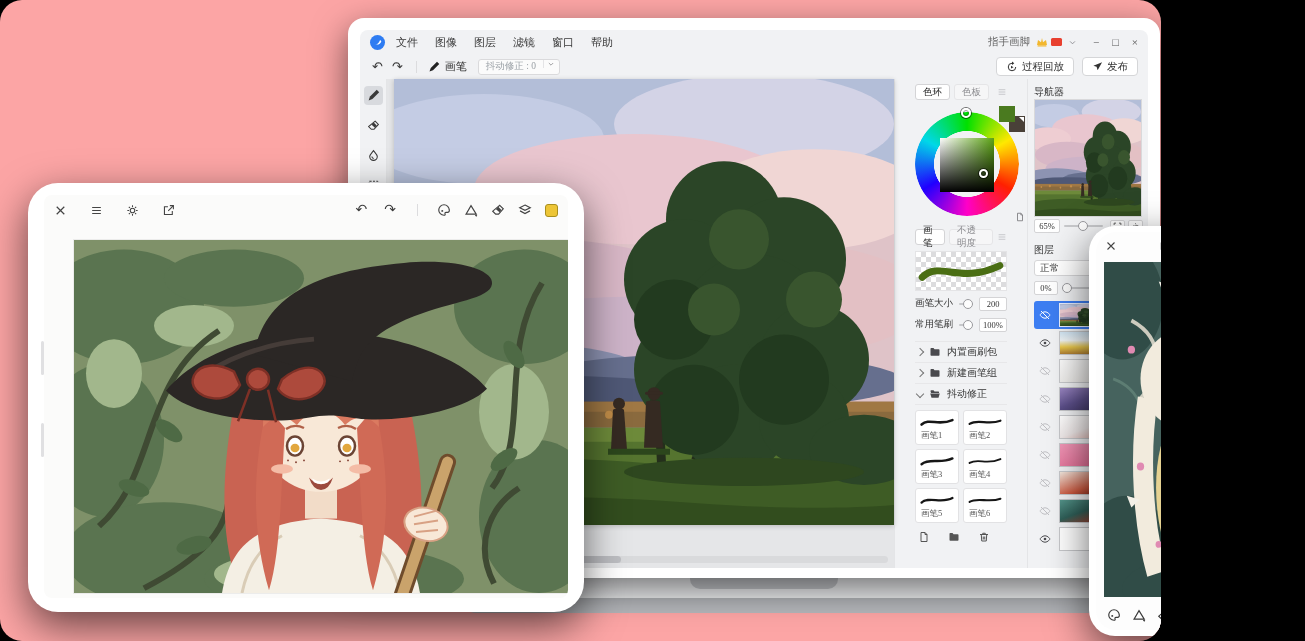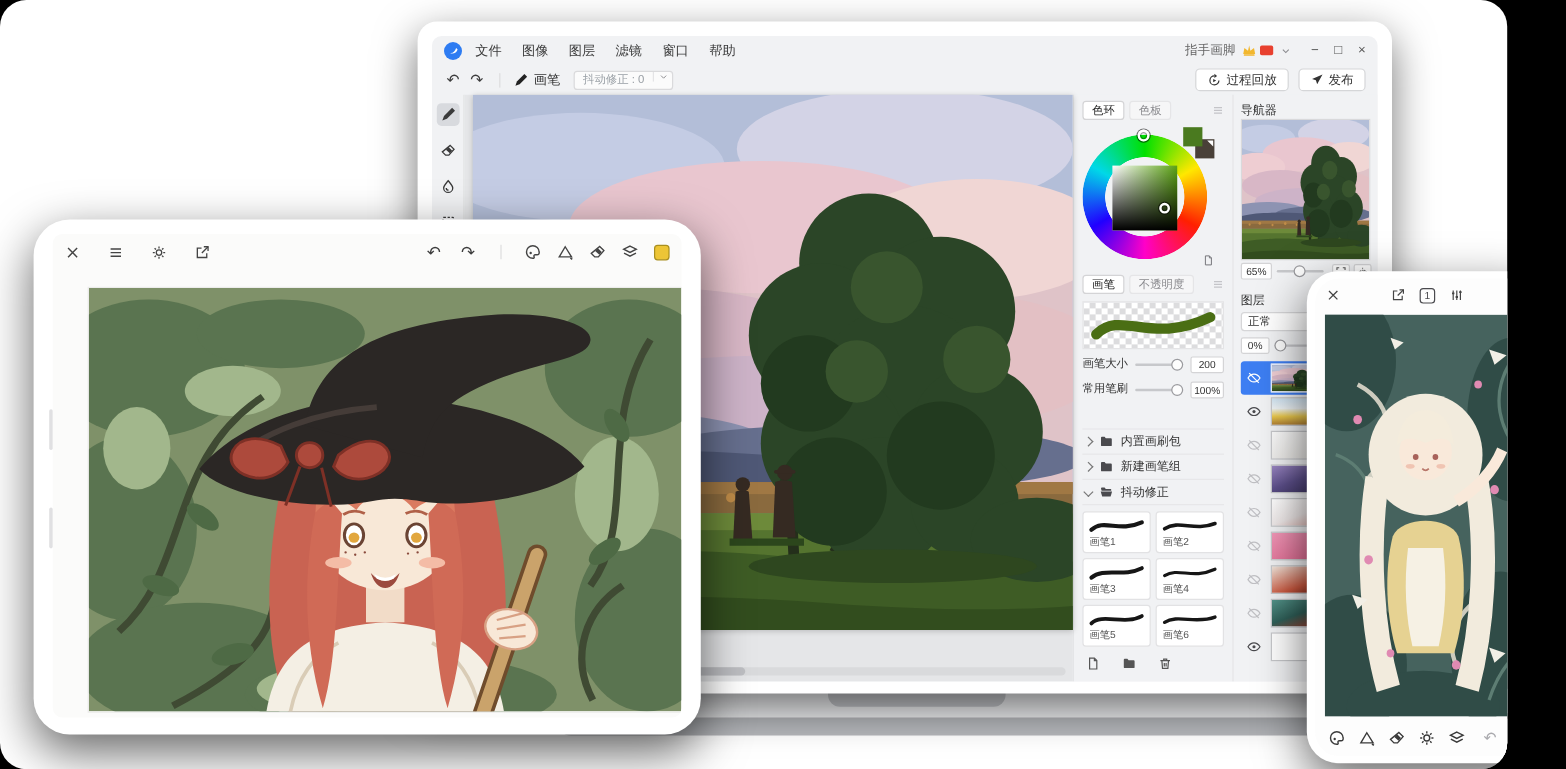--- a/index.html
+++ b/index.html
@@ -1,18 +1,18 @@
 <!DOCTYPE html>
 <html><head>
 <meta charset="utf-8">
 <style>
   *{box-sizing:border-box;margin:0;padding:0}
   html,body{background:#000}
-  .stage{position:relative;width:1256px;height:641px;background:#ffffff;border-radius:22px;overflow:hidden;
-         font-family:Liberation Sans, sans-serif;-webkit-font-smoothing:antialiased}
+  .stage{position:relative;width:1161px;height:641px;background:#fca5a5;border-radius:22px;overflow:hidden;
+         font-family:Liberation Serif, serif;-webkit-font-smoothing:antialiased}
   .ic{display:block;flex:none}
 
   
   .laptop-base{position:absolute;left:452px;top:574px;width:806px;height:26px;background:#f4f5f7;border-radius:2px 2px 12px 12px;z-index:1}
   .trackpad{position:absolute;left:238px;top:0;width:148px;height:15px;background:#c8cace;border-radius:0 0 10px 10px}
   .laptop-edge{position:absolute;left:462px;top:598px;width:786px;height:15px;background:#b6b8bc;border-radius:0 0 14px 14px;z-index:1}
   .laptop{position:absolute;left:348px;top:18px;width:812px;height:560px;background:#fff;border-radius:16px;z-index:2;box-shadow:0 12px 35px rgba(0,0,0,.55)}
   .app{position:absolute;left:12px;top:12px;width:788px;height:538px;background:#f1f2f4;border-radius:8px;overflow:hidden;display:flex;flex-direction:column}
 
   .titlebar{height:24px;display:flex;align-items:center;padding:0 10px;font-size:11px;color:#3a3a3a;flex:none}
@@ -38,21 +38,21 @@
   .tool{width:19px;height:19px;display:grid;place-items:center;color:#3a3a3a;border-radius:4px}
   .tool.active{background:#d8dade}
 
   .canvas-area{flex:1;background:#e5e6e8;position:relative;min-width:0}
   .canvas{position:absolute;left:7px;top:0;width:500px;height:446px;box-shadow:0 1px 5px rgba(0,0,0,.2)}
   .canvas svg{display:block;width:100%;height:100%}
   .hbar{position:absolute;left:6px;right:6px;bottom:5px;height:7px;background:#d9dadc;border-radius:4px}
   .hthumb{position:absolute;left:2%;width:44%;top:0;height:100%;background:#bdbec2;border-radius:4px}
 
   .panels{width:254px;display:flex;background:#f1f2f4;border-left:1px solid #e4e5e7;flex:none}
-  .col1{width:132px;padding:5px 7px;flex:none}
+  .col1{width:132px;padding:5px 20px;flex:none}
   .col2{width:122px;border-left:1px solid #e4e5e7;padding:5px 6px;flex:none}
 
   .tabsrow{display:flex;align-items:center;gap:4px}
   .chip{height:16px;padding:0 7px;font-size:9.5px;display:inline-flex;align-items:center;border-radius:3px}
   .chip.active{background:#fff;border:1px solid #d4d4d6;color:#222}
   .chip.idle{background:#f6f6f7;border:1px solid #e5e5e7;color:#8a8a8e}
   .pmenu{margin-left:auto;color:#c4c4c8}
 
   .wheelwrap{position:relative;width:112px;height:116px;margin-top:6px}
   .wheel{position:absolute;left:0;top:6px;width:104px;height:104px;border-radius:50%;
@@ -71,21 +71,21 @@
 
   .srow{display:flex;align-items:center;height:17px;margin-top:4px;font-size:9.5px;color:#333}
   .track{flex:1;height:2px;background:#c7c8cb;border-radius:1px;margin:0 6px;position:relative}
   .tknob{position:absolute;top:-4px;width:10px;height:10px;border-radius:50%;background:#fdfdfd;border:1px solid #9a9a9e}
   .vbox{width:28px;height:14px;border:1px solid #d4d4d6;background:#fff;border-radius:2px;font-size:8.5px;color:#333;display:flex;align-items:center;justify-content:center;flex:none}
 
   .strokeprev{margin-top:6px;height:40px;border:1px solid #e4e4e6;
     background:conic-gradient(#dcdcde 25%,#fff 0 50%,#dcdcde 0 75%,#fff 0);background-size:10px 10px}
   .strokeprev svg{width:100%;height:100%;display:block}
 
-  .groups{margin-top:24px;border-bottom:1px solid #e7e7e9}
+  .groups{margin-top:8px;border-bottom:1px solid #e7e7e9}
   .grow{display:flex;align-items:center;height:21px;gap:6px;font-size:10px;color:#333;border-top:1px solid #e7e7e9;padding:0 2px}
   .chev{width:6px;height:6px;border-right:1.5px solid #777;border-bottom:1.5px solid #777;flex:none}
   .chev.r{transform:rotate(-45deg)}
   .chev.d{transform:rotate(45deg)}
 
   .bgrid{display:grid;grid-template-columns:1fr 1fr;gap:4px;margin-top:5px}
   .bcard{background:#fff;border:1px solid #e2e2e4;border-radius:3px;height:35px;padding:3px 3px 2px;display:flex;flex-direction:column;justify-content:space-between}
   .bcard svg{width:100%;height:17px;display:block}
   .blabel{font-size:8.5px;color:#555;padding-left:2px}
   .ficons{display:flex;gap:18px;margin-top:8px;padding-left:3px;color:#555}

